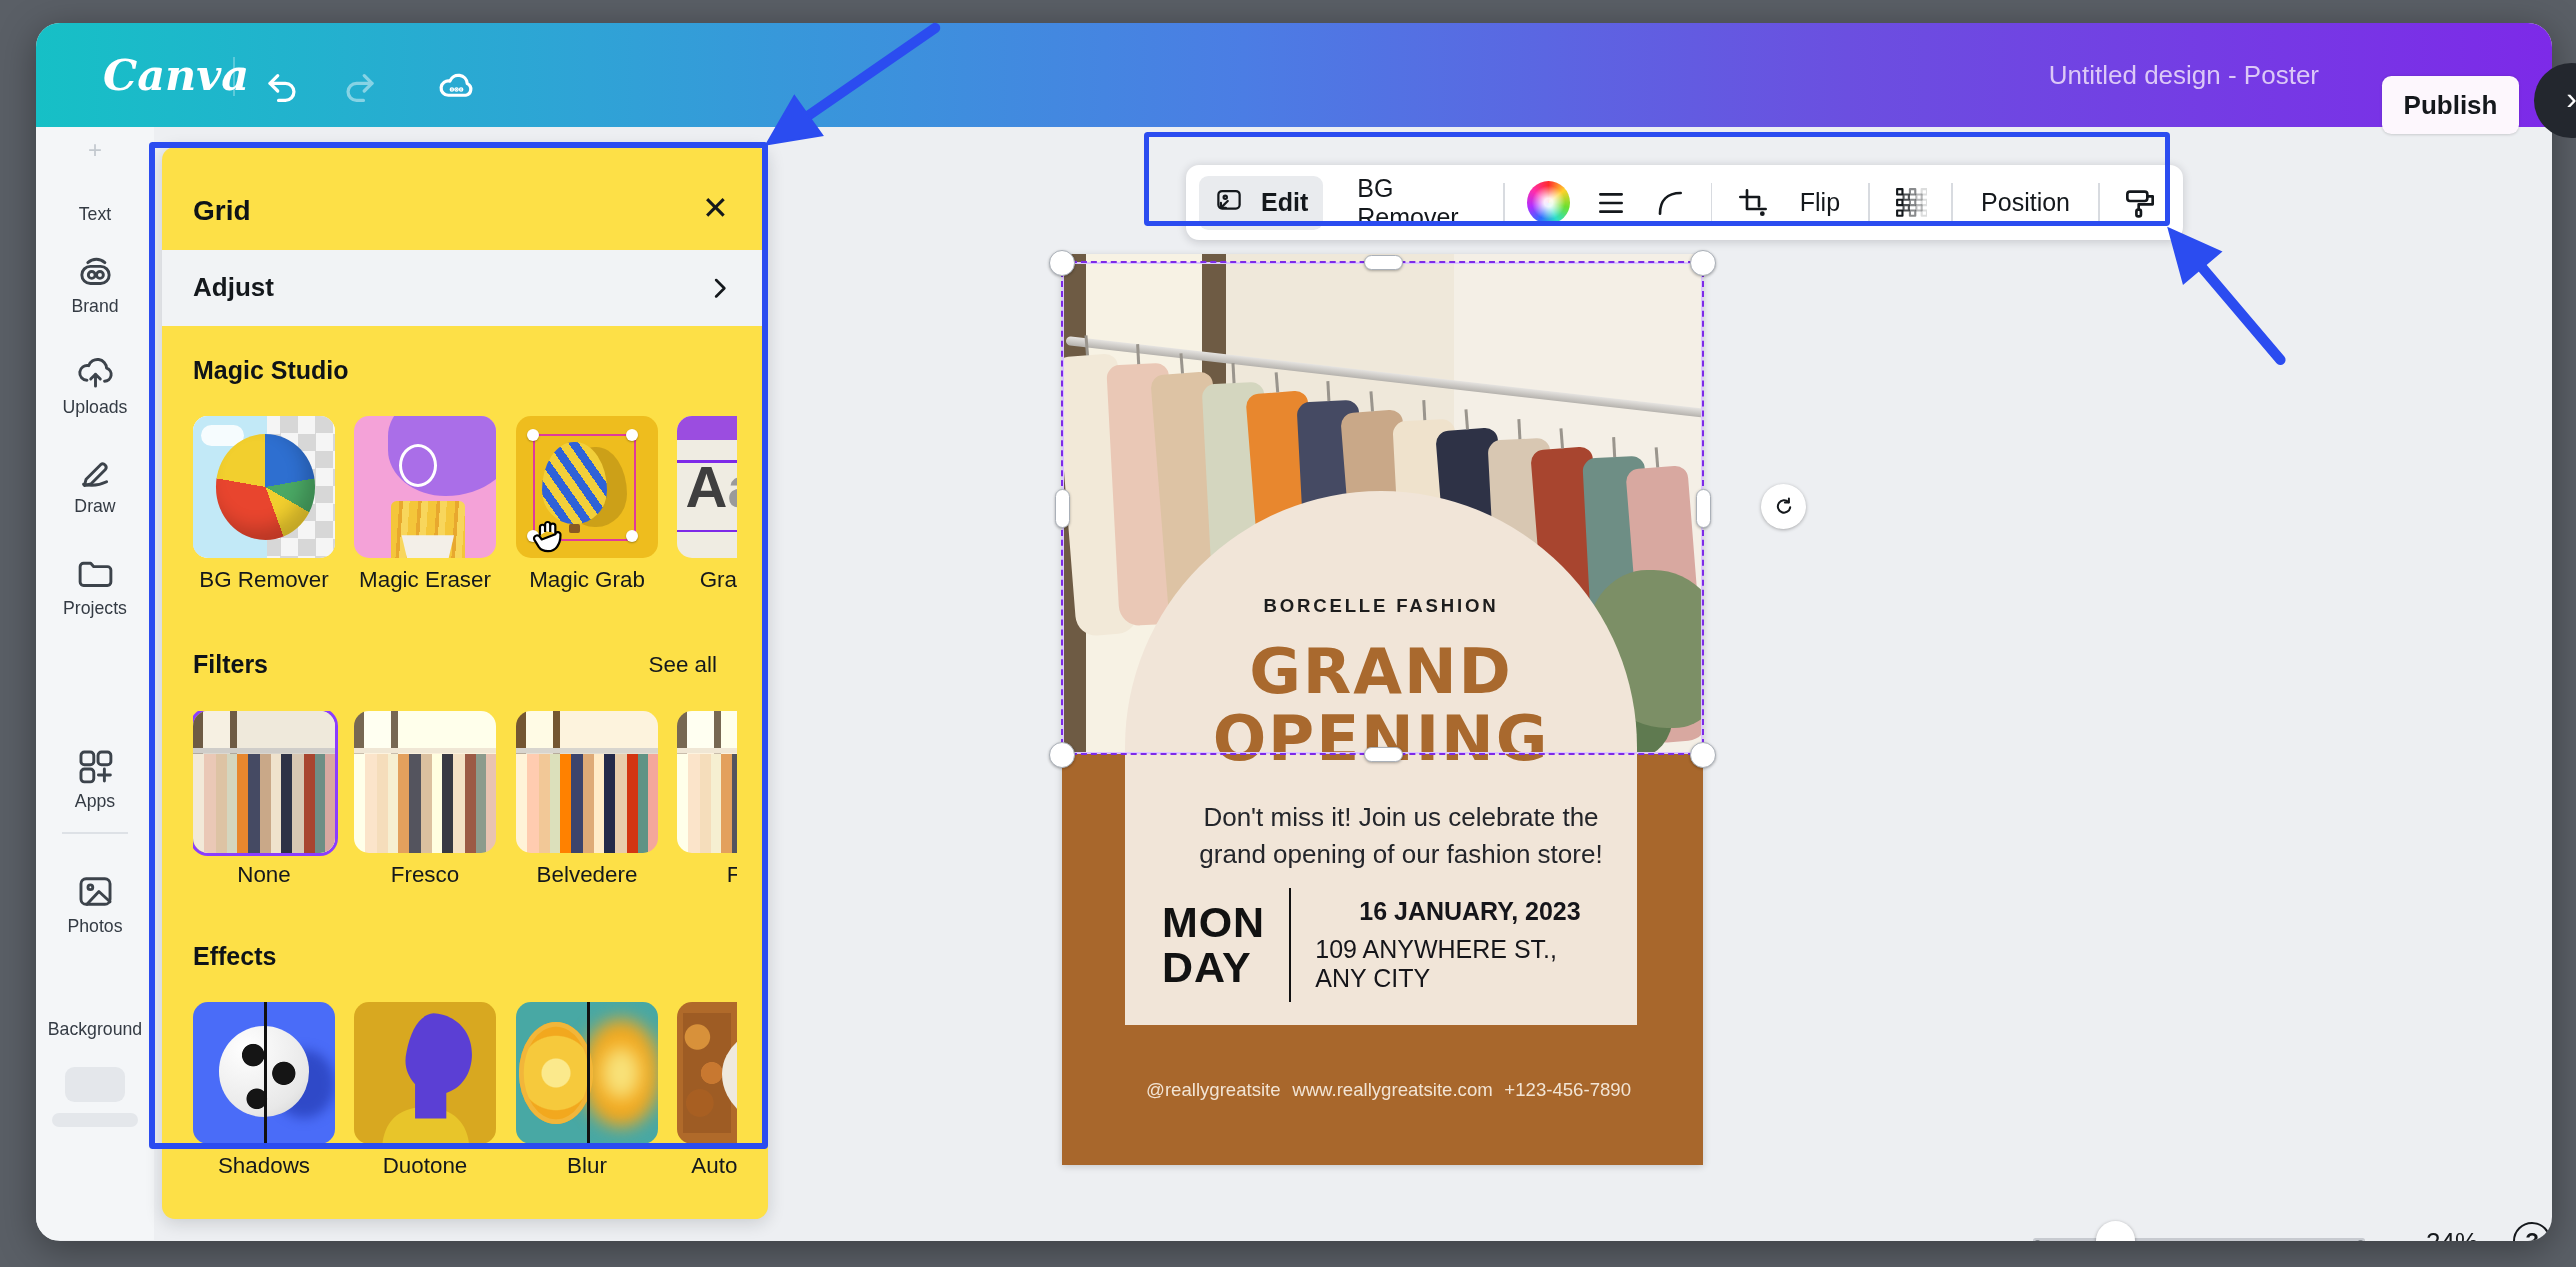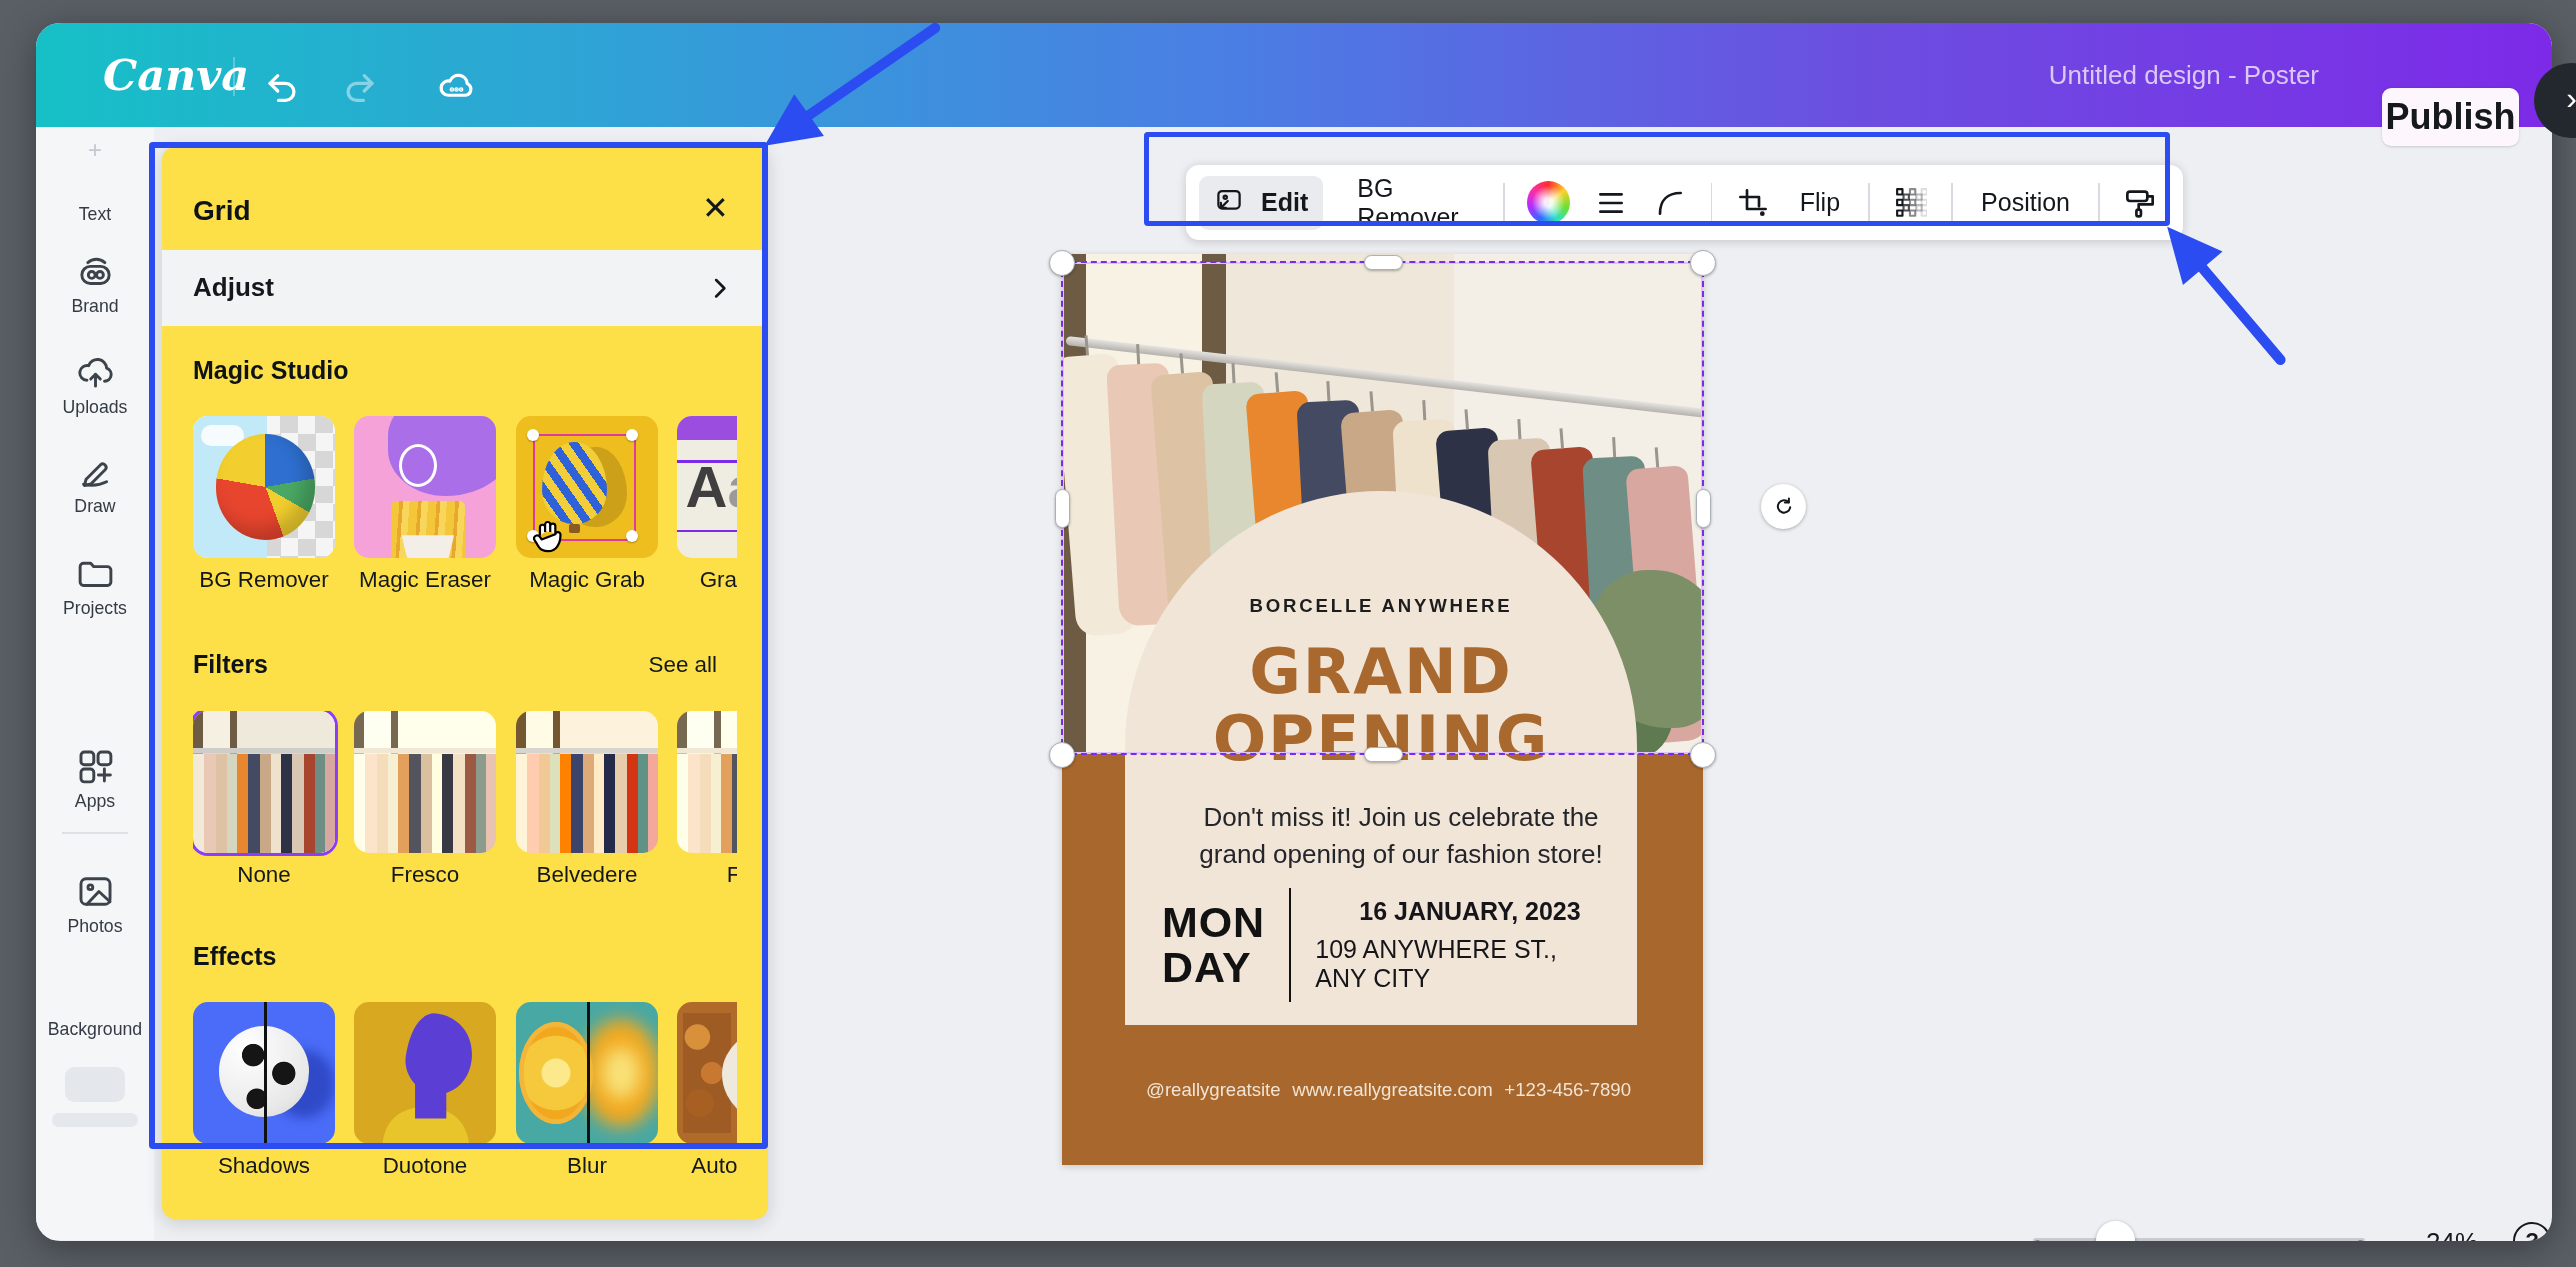--- a/index.html
+++ b/index.html
@@ -11,21 +11,21 @@
   
   .topbar{position:absolute;left:0;top:0;width:100%;height:104px;
           background:linear-gradient(90deg,#16c0c6 0%,#2fa3d6 22%,#4b7de4 48%,#6b4fe0 72%,#7d2ae8 100%);}
   .logo{position:absolute;left:67px;top:22.4px;width:112px;height:60px;color:#fff;
         font-family:"DejaVu Serif",serif;font-style:italic;font-weight:bold;font-size:43px;line-height:60px;}
   .tb-div{position:absolute;top:34px;width:1.9px;height:39px;background:rgba(255,255,255,.28);}
   .tb-icon{position:absolute;top:62px;transform:translate(-50%,-50%);width:41px;height:41px;color:#fff;}
   .tb-icon svg{width:100%;height:100%;stroke:#fff;fill:none;stroke-width:1.9;stroke-linecap:round;stroke-linejoin:round;}
   .doc-title{position:absolute;right:233px;top:0;height:104px;line-height:104px;color:#dcc8f7;font-size:26px;}
   .publish-btn{position:absolute;left:2346px;top:53px;width:137px;height:58px;border-radius:9.3px;background:#fdf7fd;
-        color:#15181c;font-size:36px;font-weight:700;text-align:center;line-height:58px;box-shadow:0 0.9px 2.8px rgba(0,0,0,.15);margin-top:12px;}
+        color:#15181c;font-size:26px;font-weight:700;text-align:center;line-height:58px;box-shadow:0 0.9px 2.8px rgba(0,0,0,.15);}
   .edge-circle{position:absolute;left:2534px;top:63px;width:75px;height:75px;border-radius:50%;background:#23272e;
         color:#fff;font-size:32px;text-align:center;line-height:71px;z-index:60;}
   
   .sidebar{position:absolute;left:0;top:104px;width:118px;height:1113px;background:#f4f6f8;}
   .sb-item{position:absolute;left:0;width:118px;text-align:center;color:#343b44;}
   .sb-item .ico{display:block;margin:0 auto;width:41px;height:41px;}
   .sb-item .ico svg{width:41px;height:41px;stroke:#3c434b;fill:none;stroke-width:1.7;stroke-linecap:round;stroke-linejoin:round;}
   .sb-item .lbl{display:block;margin-top:3.7px;font-size:17.7px;}
   .hatch-circle{width:37px;height:37px;margin:1.9px auto;border-radius:42%;
         background:repeating-linear-gradient(45deg,#3c434b 0 3.7px,#f4f6f8 3.7px 7.5px);}
@@ -231,21 +231,21 @@
             <div class="garment" style="left: 337px; top: 166px; width: 62px; height: 256px; background: rgb(239, 226, 204); transform: rotate(-3deg);"></div>
             <div class="garment" style="left: 384px; top: 175px; width: 62px; height: 280px; background: rgb(46, 50, 70); transform: rotate(-4.5deg);"></div>
             <div class="garment" style="left: 432px; top: 185px; width: 62px; height: 252px; background: rgb(216, 199, 178); transform: rotate(-3deg);"></div>
             <div class="garment" style="left: 479px; top: 194px; width: 62px; height: 280px; background: rgb(168, 69, 47); transform: rotate(-4.5deg);"></div>
             <div class="garment" style="left: 527px; top: 203px; width: 62px; height: 261px; background: rgb(110, 142, 133); transform: rotate(-3deg);"></div>
             <div class="garment" style="left: 574px; top: 213px; width: 62px; height: 275px; background: rgb(216, 168, 160); transform: rotate(-4.5deg);"></div>
           </div>
         <div class="plant"></div>
       </div>
       <div class="arch">
-        <div class="p-brand">BORCELLE ANYWHERE</div>
+        <div class="p-brand">BORCELLE FASHION</div>
         <div class="p-head">
           <span>GRAND</span><br><span>OPENING</span>
         </div>
         <div class="p-body">
           <span>Don't miss it! Join us celebrate the</span><br><span>grand opening of our fashion store!</span>
         </div>
         <div class="p-when">
           <div class="p-day">
             <span>MON</span><br><span>DAY</span>
           </div>

